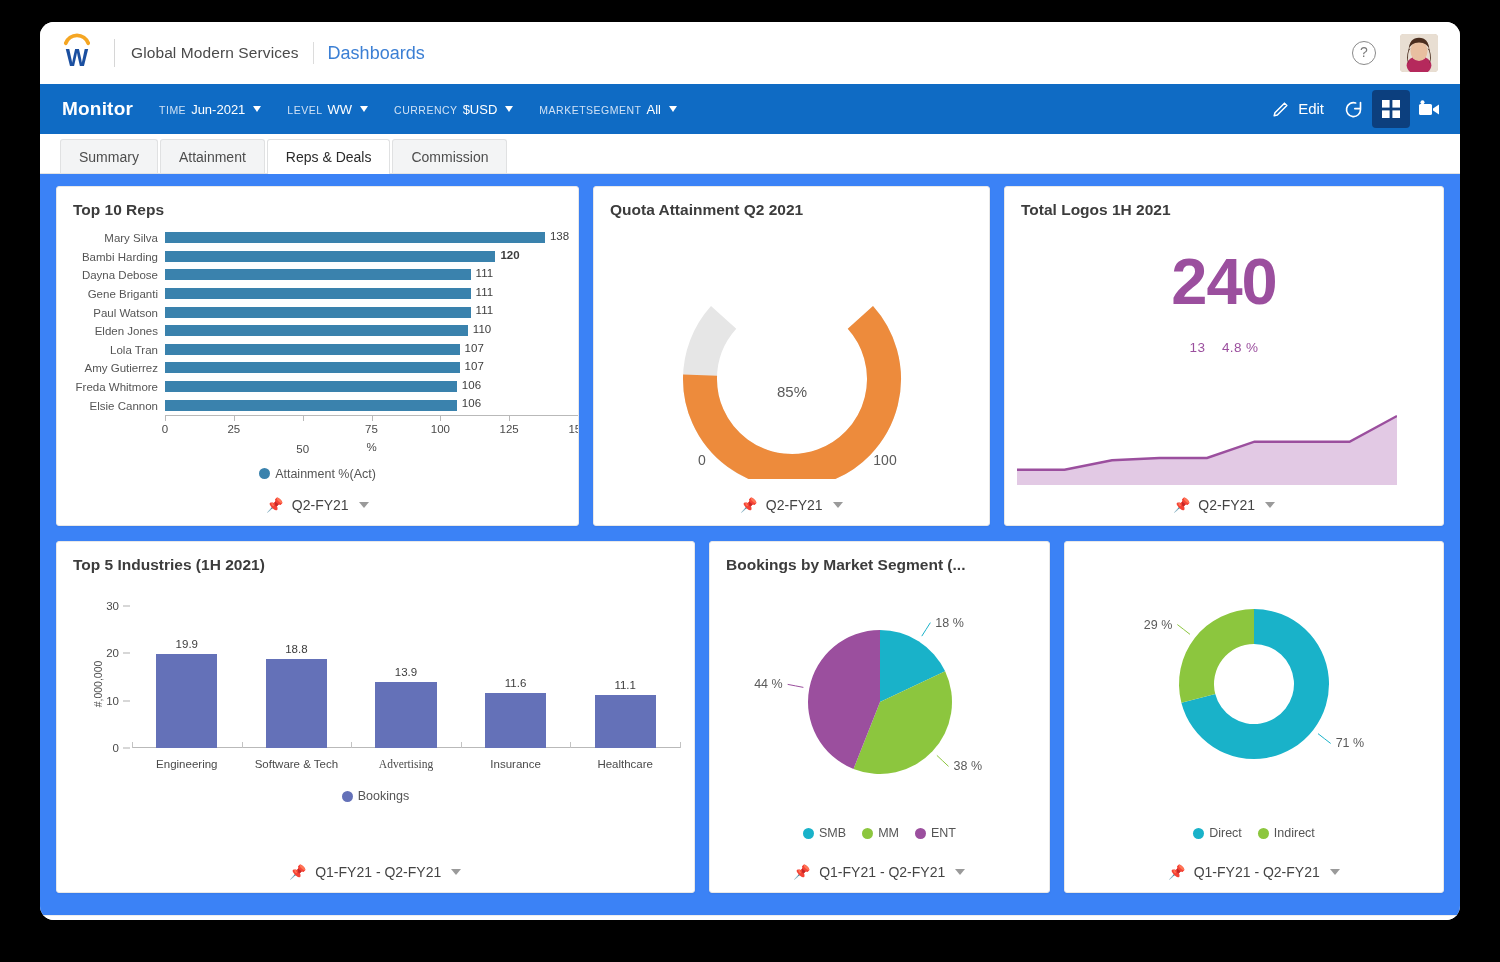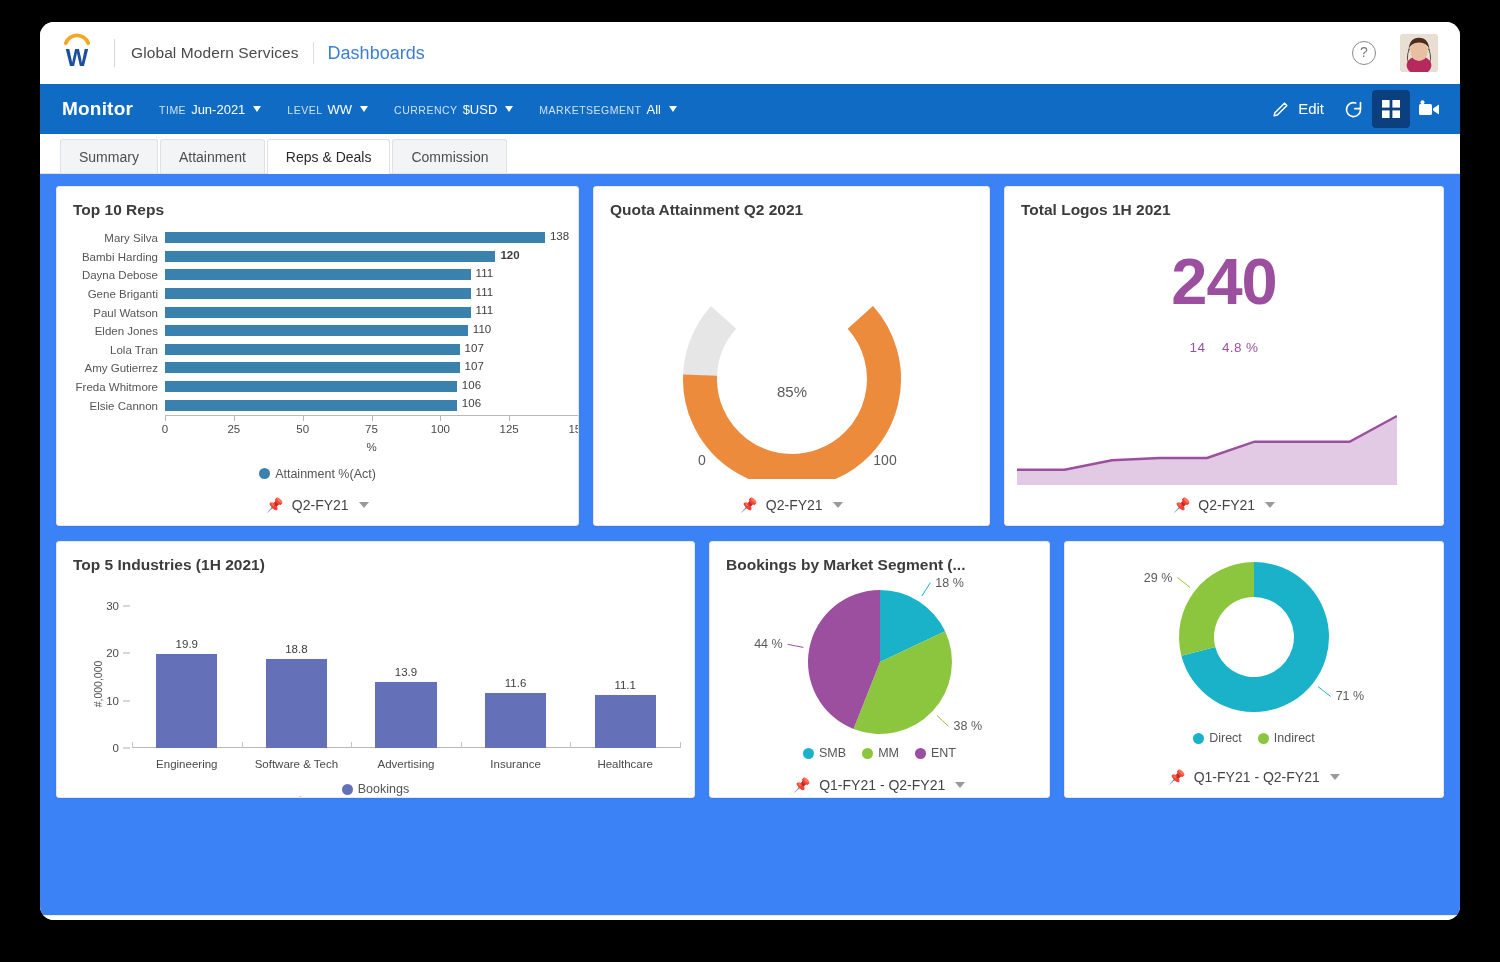--- a/index.html
+++ b/index.html
@@ -102,21 +102,21 @@
     position: relative; z-index: 3; margin-bottom: -1px; height: 35px;
   }
 
   
   .content {
     background: #3b82f6; padding: 12px 16px 0 16px;
     height: 741px;
   }
   .row { display: flex; gap: 14px; }
   .row.r1 { height: 340px; }
-  .row.r2 { height: 257px; margin-top: 15px; }
+  .row.r2 { height: 352px; margin-top: 15px; }
   .card {
     background: #ffffff;
     border: 1px solid #e8e8e8;
     border-radius: 3px;
     box-shadow: 0 1px 2px rgba(0,0,0,0.05);
     display: flex; flex-direction: column;
     overflow: hidden;
   }
   .card-title {
     font-size: 15.5px; font-weight: bold; color: #3c3c3c;
@@ -415,21 +415,21 @@
                   <div class="hbar-val" style="left: calc(70.6667% + 5px);">106</div>
                 </div>
               </div>
             </div>
           <div class="axis-x" id="hbar-axis">
               <div class="axis-tick" style="left: 0%;"></div>
               <div class="axis-lbl" style="left: 0%;">0</div>
               <div class="axis-tick" style="left: 16.6667%;"></div>
               <div class="axis-lbl" style="left: 16.6667%;">25</div>
               <div class="axis-tick" style="left: 33.3333%;"></div>
-              <div class="axis-lbl" style="left: 33.3333%;">50</div>
+              <div class="axis-lbl" style="left: 33.3333%; margin-top: 20px;">50</div>
               <div class="axis-tick" style="left: 50%;"></div>
               <div class="axis-lbl" style="left: 50%;">75</div>
               <div class="axis-tick" style="left: 66.6667%;"></div>
               <div class="axis-lbl" style="left: 66.6667%;">100</div>
               <div class="axis-tick" style="left: 83.3333%;"></div>
               <div class="axis-lbl" style="left: 83.3333%;">125</div>
               <div class="axis-tick" style="left: 100%;"></div>
               <div class="axis-lbl" style="left: 100%;">150</div>
             </div>
           <div class="axis-unit">%</div>
@@ -466,21 +466,21 @@
           <span>Q2-FY21</span>
           <span class="chev"></span>
         </div>
       </div>
 
       <div class="card c-logos">
         <div class="card-title">Total Logos 1H 2021</div>
         <div class="card-body">
           <div class="kpi-big">240</div>
           <div class="kpi-sub">
-            <span>14</span>
+            <span>13</span>
             &nbsp;&nbsp;
             <span>4.8 %</span>
           </div>
           <svg class="spark" viewBox="0 0 380 80" preserveAspectRatio="none">
             <path id="spark-fill" fill="#e2c9e4" d="M0.0 64.7 L47.5 64.7 L95.0 55.3 L142.5 53.0 L190.0 53.0 L237.5 36.7 L285.0 36.7 L332.5 36.7 L380.0 11.0 L 380 80 L 0 80 Z"></path>
             <path id="spark-line" fill="none" stroke="#9b4f9e" stroke-width="2.4" d="M0.0 64.7 L47.5 64.7 L95.0 55.3 L142.5 53.0 L190.0 53.0 L237.5 36.7 L285.0 36.7 L332.5 36.7 L380.0 11.0"></path>
           </svg>
         </div>
         <div class="card-footer">
           <span class="pin-icon">📌</span>
@@ -525,29 +525,29 @@
                 </div>
                 <div class="vbar-col" style="left: 84.4%; width: 11.2%;">
                   <div class="vbar-val">11.1</div>
                   <div class="vbar" style="height: 52.54px; background: rgb(100, 113, 184);"></div>
                 </div>
               </div>
               <div class="vcat" style="left: calc(10% + 66.1px);">Engineering</div>
               <div class="vsep" style="left: calc(20% + 57.2px);"></div>
               <div class="vcat" style="left: calc(30% + 48.3px);">Software &amp; Tech</div>
               <div class="vsep" style="left: calc(40% + 39.4px);"></div>
-              <div class="vcat" style="left: calc(50% + 30.5px);">Advertising</div>
+              <div class="vcat" style="left: calc(50% + 30.5px); font-family: Liberation Serif, serif;">Advertising</div>
               <div class="vsep" style="left: calc(60% + 21.6px);"></div>
               <div class="vcat" style="left: calc(70% + 12.7px);">Insurance</div>
               <div class="vsep" style="left: calc(80% + 3.8px);"></div>
               <div class="vcat" style="left: calc(90% - 5.1px);">Healthcare</div>
               <div class="vsep" style="left: calc(100% - 14px);"></div>
               <div class="vsep" style="left: 75px;"></div>
             </div>
-          <div class="legend" style="margin-top:8px">
+          <div class="legend" style="margin-top:15px">
             <div class="legend-item">
               <span class="dot" style="background:#6471b8"></span>
               <span>Bookings</span>
             </div>
           </div>
         </div>
         <div class="card-footer">
           <span class="pin-icon">📌</span>
           <span>Q1-FY21 - Q2-FY21</span>
           <span class="chev"></span>

